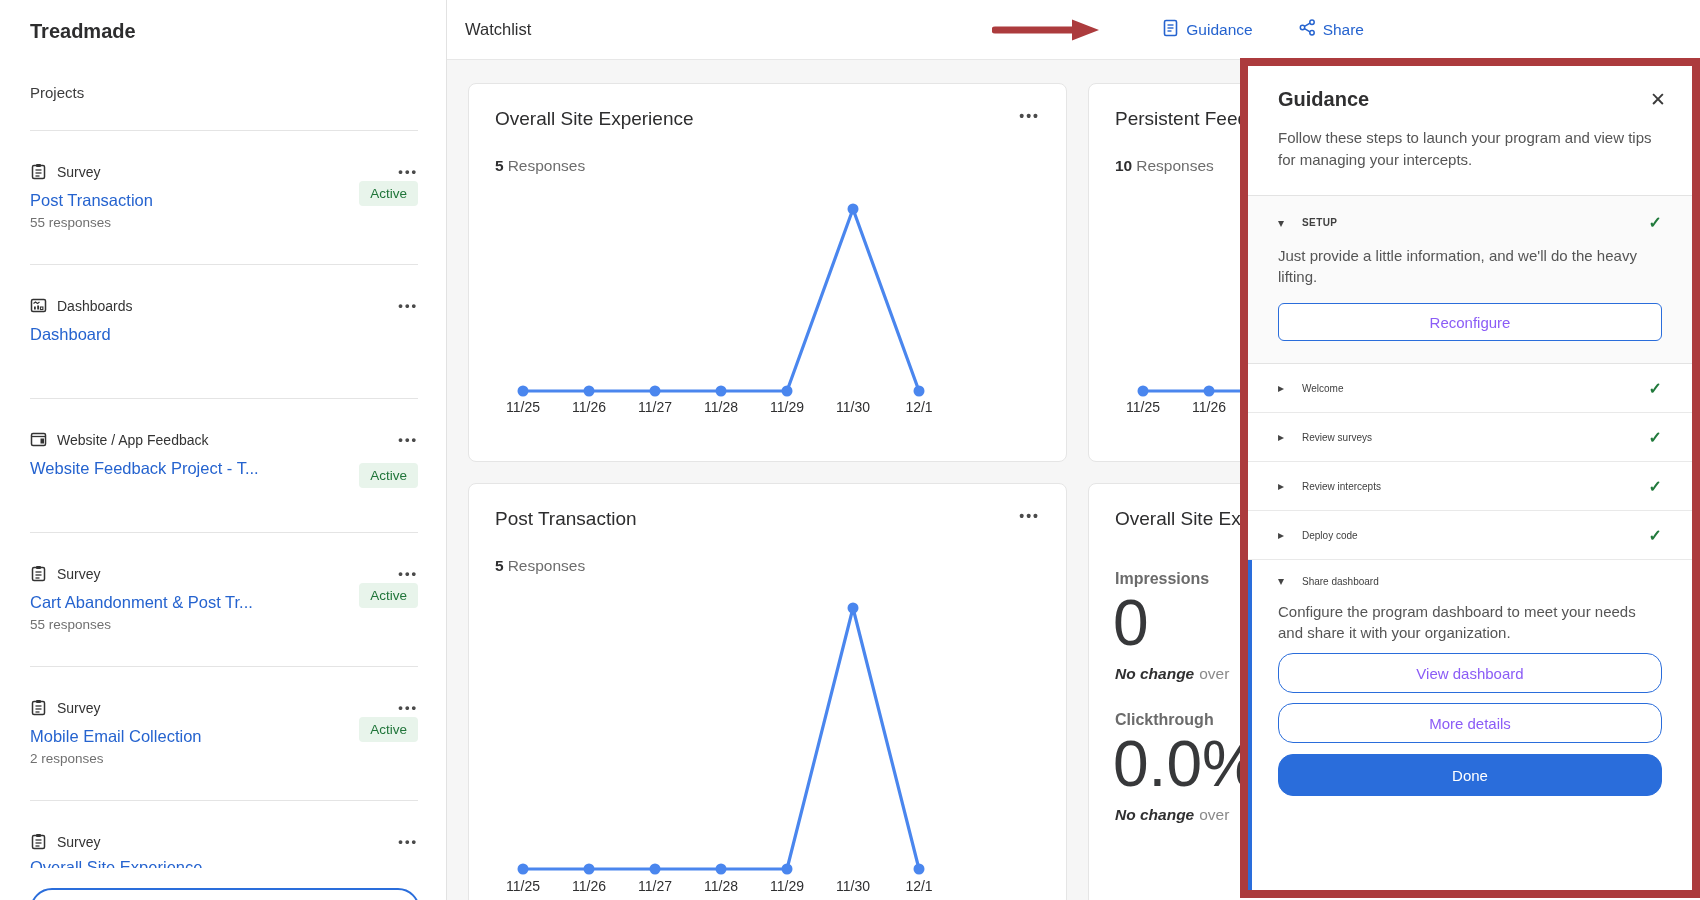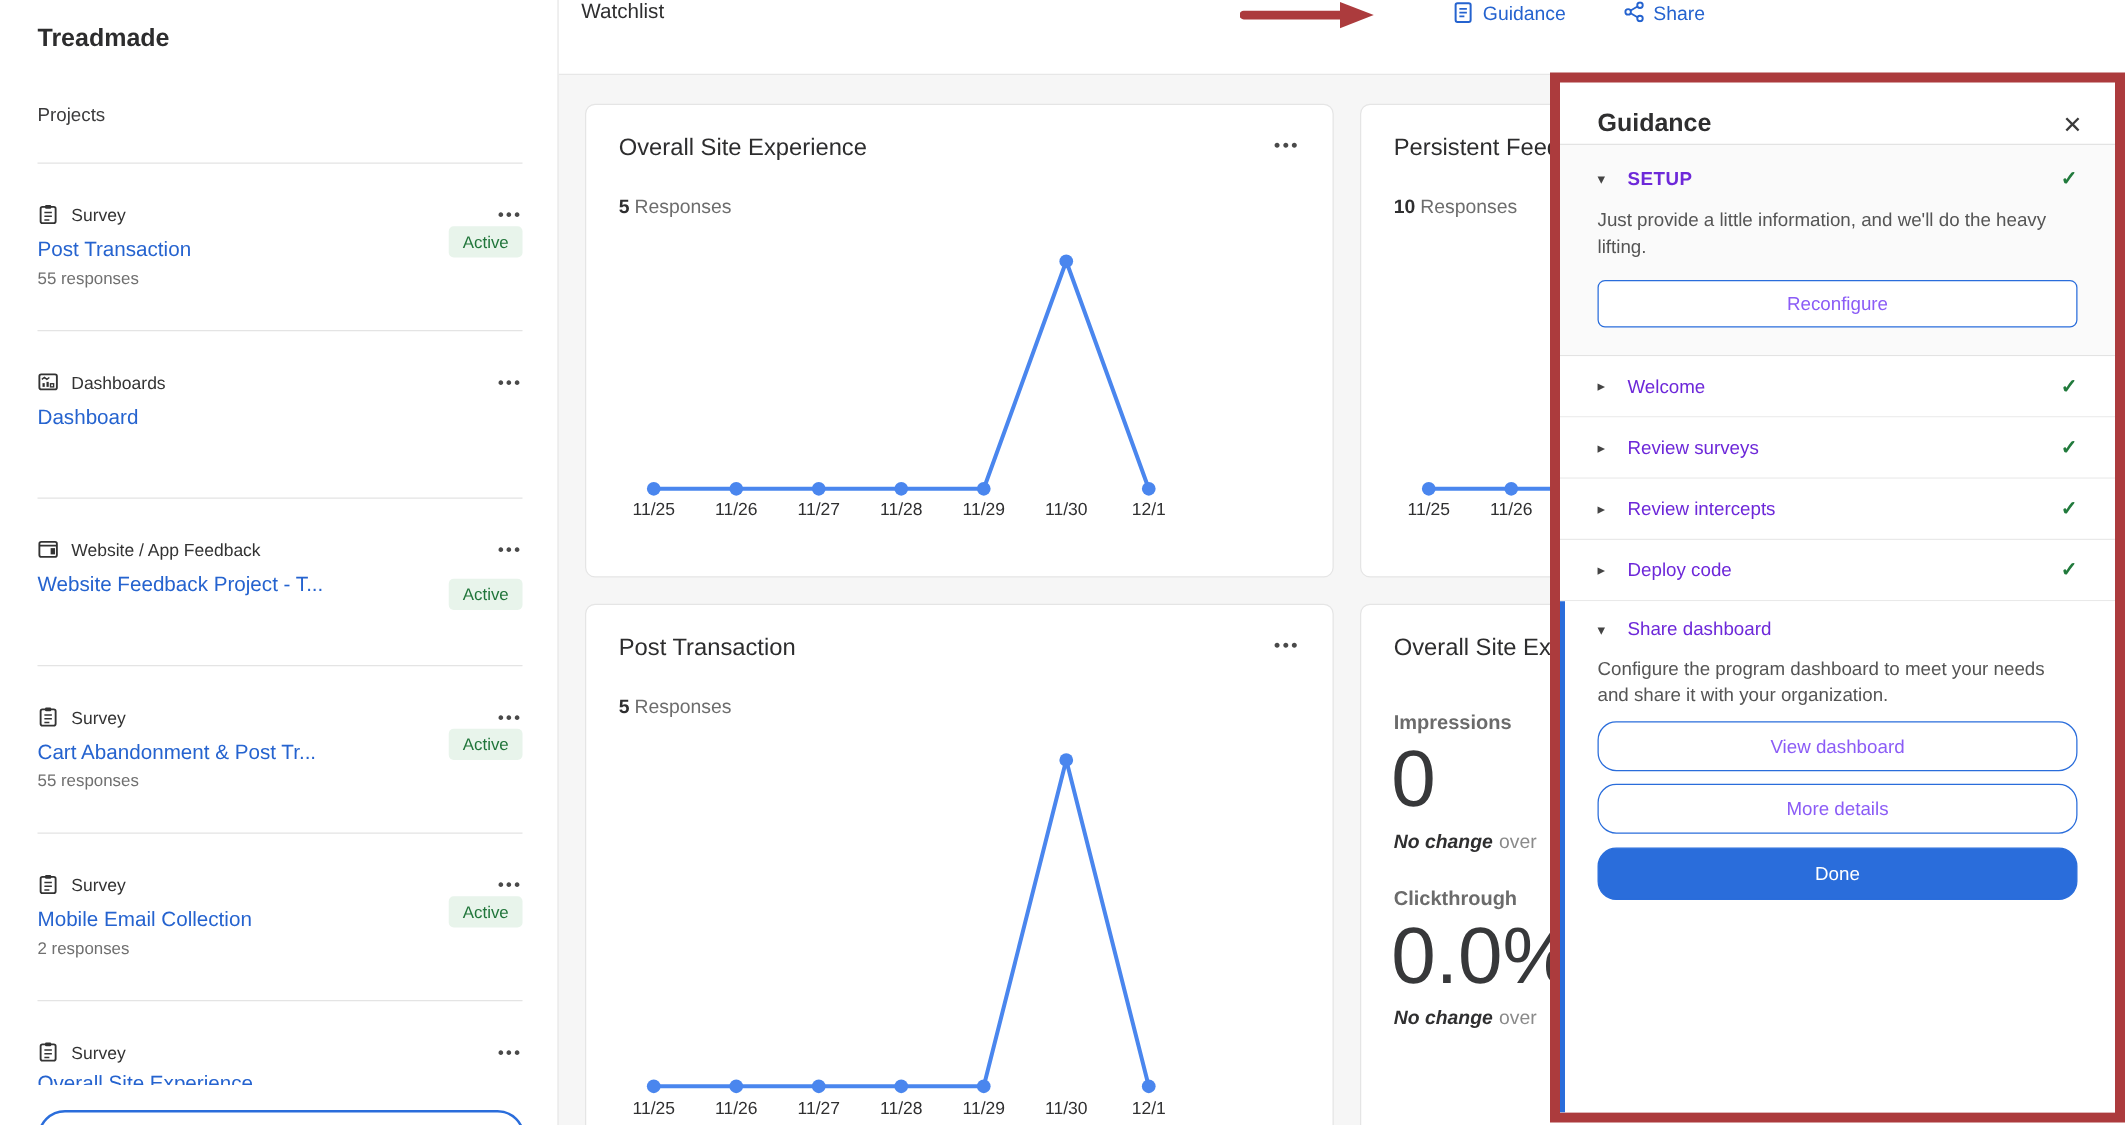--- a/index.html
+++ b/index.html
@@ -29,21 +29,21 @@
     font-size:13.5px; padding:5px 11px; border-radius:4px; }
   .no-meta .badge { top:64px; }
   .link-clip { height:10px; overflow:hidden; margin-top:8px; }
   .link-clip .proj-link { margin-top:0; }
   .sidebar-bottom-btn { position:absolute; left:30px; top:888px; width:390px; height:44px;
     border:2px solid #2a6ddb; border-radius:22px; background:#fff; cursor:pointer; }
 
   
   .main { position:absolute; left:447px; top:0; right:0; height:900px; }
   .main-header { position:relative; height:60px; background:#fff;
-    border-bottom:1px solid #e7e7e7; display:flex; align-items:flex-start;
+    border-bottom:1px solid #e7e7e7; display:flex; align-items:center;
     padding:0 56px 0 18px; }
   .page-title { font-size:16.5px; color:#2f2f30; }
   .header-right { margin-left:auto; display:flex; align-items:center; gap:46px; }
   .hdr-link { display:flex; align-items:center; gap:7px; color:#2563cf; font-size:15.5px;
     font-weight:500; text-decoration:none; cursor:pointer; }
   .arrow-wrap { margin-right:16px; display:flex; align-items:center; }
 
   .content { position:relative; height:840px; background:#f6f6f6; overflow:hidden; }
   .card { position:absolute; background:#fff; border:1px solid #e5e5e5; border-radius:8px; }
   .card-head { display:flex; align-items:flex-start; padding:24px 26px 0 26px; }
@@ -72,21 +72,21 @@
     background:#fff; border:8px solid #ac3b3d; z-index:20; display:flex;
     flex-direction:column; overflow:hidden; }
   .g-head { position:relative; padding:22px 34px 4px 30px; }
   .g-title { font-size:20px; font-weight:600; color:#2f2f30; }
   .g-close { position:absolute; right:26px; top:22px; font-size:19px; color:#3a3a3a; cursor:pointer; }
   .g-intro { padding:12px 34px 24px 30px; font-size:15px; line-height:1.47; color:#555; }
   .g-sections { flex:1; display:flex; flex-direction:column; border-top:1px solid #e3e3e3; }
   .g-sec-setup { background:#fafafa; padding:17px 30px 22px 30px; border-bottom:1px solid #e3e3e3; }
   .g-sec-head { display:flex; align-items:center; }
   .g-caret { font-size:12px; color:#444; width:24px; flex:0 0 24px; cursor:pointer; }
-  .g-label { font-size:15px; color:#6d28d9; }
+  .g-label { font-size:10px; color:#404040; }
   .g-label.caps { font-weight:600; letter-spacing:0.4px; }
   .g-check { margin-left:auto; color:#217a3c; font-size:16px; font-weight:700; }
   .g-desc { margin:13px 0 0 0; font-size:15px; line-height:1.4; color:#555; }
   .g-btn { display:block; width:100%; margin-top:16px; height:38px; border-radius:6px;
     font-family:"Liberation Sans",sans-serif; font-size:15px; cursor:pointer; }
   .g-btn.outline { background:#fff; border:1.5px solid #2a6ddb; color:#8b5cf6; }
   .g-btn.primary { background:#2a6ddb; border:1.5px solid #2a6ddb; color:#fff; height:42px; }
   .g-row { height:49px; display:flex; align-items:center; padding:0 30px;
     border-bottom:1px solid #e9e9e9; background:#fff; }
   .g-sec-share { flex:1; background:#fff; border-left:4px solid #2a6ddb;
@@ -321,20 +321,21 @@
       </div>
 
     </section>
   </div>
 
   <div class="guidance-panel">
     <div class="g-head">
       <div class="g-title">Guidance</div>
       <div class="g-close">✕</div>
     </div>
+    <div class="g-intro">Follow these steps to launch your program and view tips for managing your intercepts.</div>
     <div class="g-sections" id="guidance-sections">
         <div class="g-sec-setup">
           <div class="g-sec-head">
             <span class="g-caret">▾</span>
             <span class="g-label caps">SETUP</span>
             <span class="g-check">✓</span>
           </div>
           <p class="g-desc">Just provide a little information, and we'll do the heavy lifting.</p>
           <button class="g-btn outline">Reconfigure</button>
         </div>

